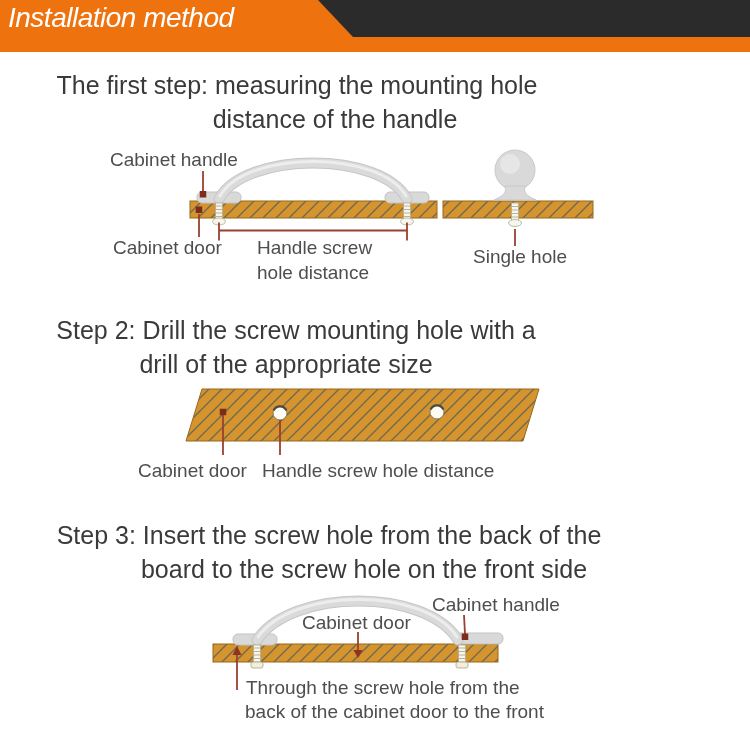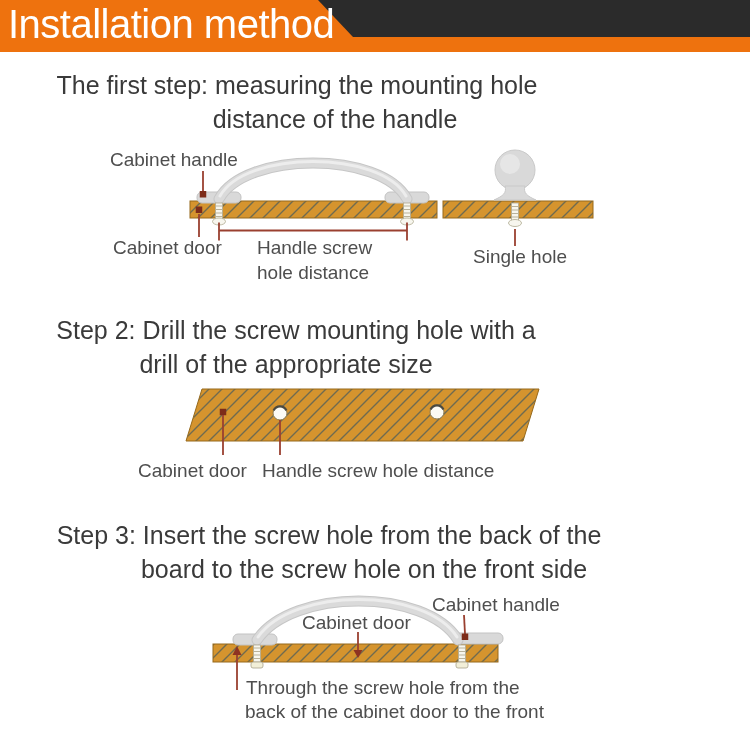--- a/index.html
+++ b/index.html
@@ -7,22 +7,22 @@
     position:relative;width:750px;height:750px;background:#ffffff;overflow:hidden;
     font-family:"Liberation Sans","DejaVu Sans",sans-serif;
   }
   
   #header{position:absolute;left:0;top:0;width:750px;height:52px;background:#EE720E;}
   #header .dark-band{
     position:absolute;left:318px;top:0;width:432px;height:37px;background:#2B2B2B;
     clip-path:polygon(0 0,100% 0,100% 100%,8.1% 100%);
   }
   #header .title{
-    position:absolute;left:8px;top:2px;color:#ffffff;font-size:40px;font-weight:400;
-    letter-spacing:-0.5px;white-space:nowrap;
+    position:absolute;left:8px;top:2px;color:#ffffff;font-size:28px;font-weight:400;
+    letter-spacing:-0.5px;white-space:nowrap;font-style:italic;
   }
   
   .heading-line{
     position:absolute;left:0;width:750px;text-align:center;color:#3A3A3A;
     font-size:25px;line-height:34px;white-space:nowrap;
   }
   #h1-l1{top:68px;transform:translateX(-78px);}
   #h1-l2{top:102px;transform:translateX(-40px);}
   #h2-l1{top:313px;transform:translateX(-79px);}
   #h2-l2{top:347px;transform:translateX(-89px);}

